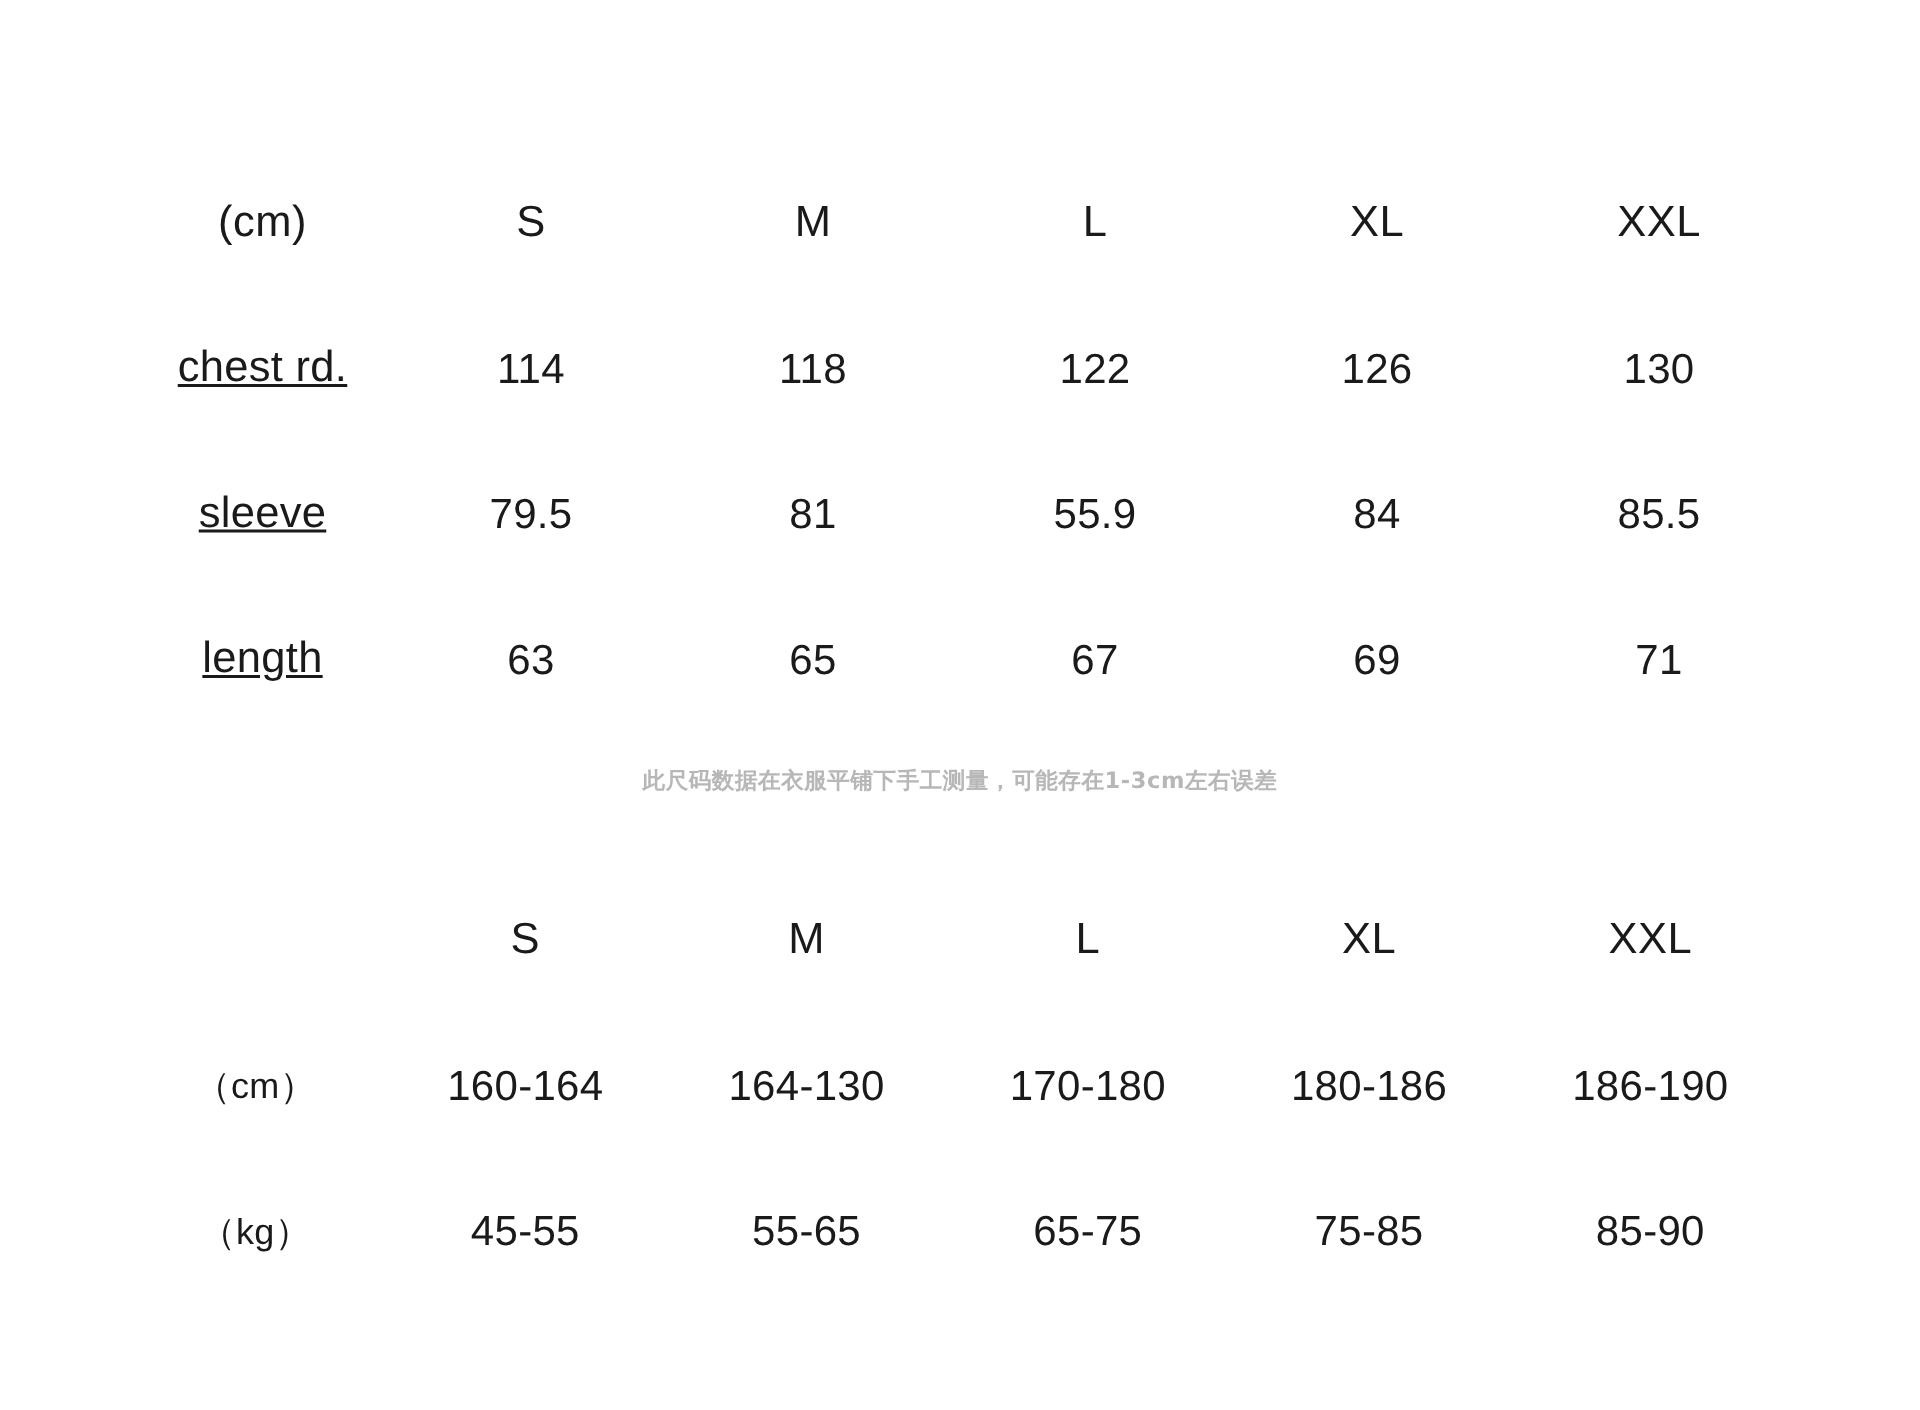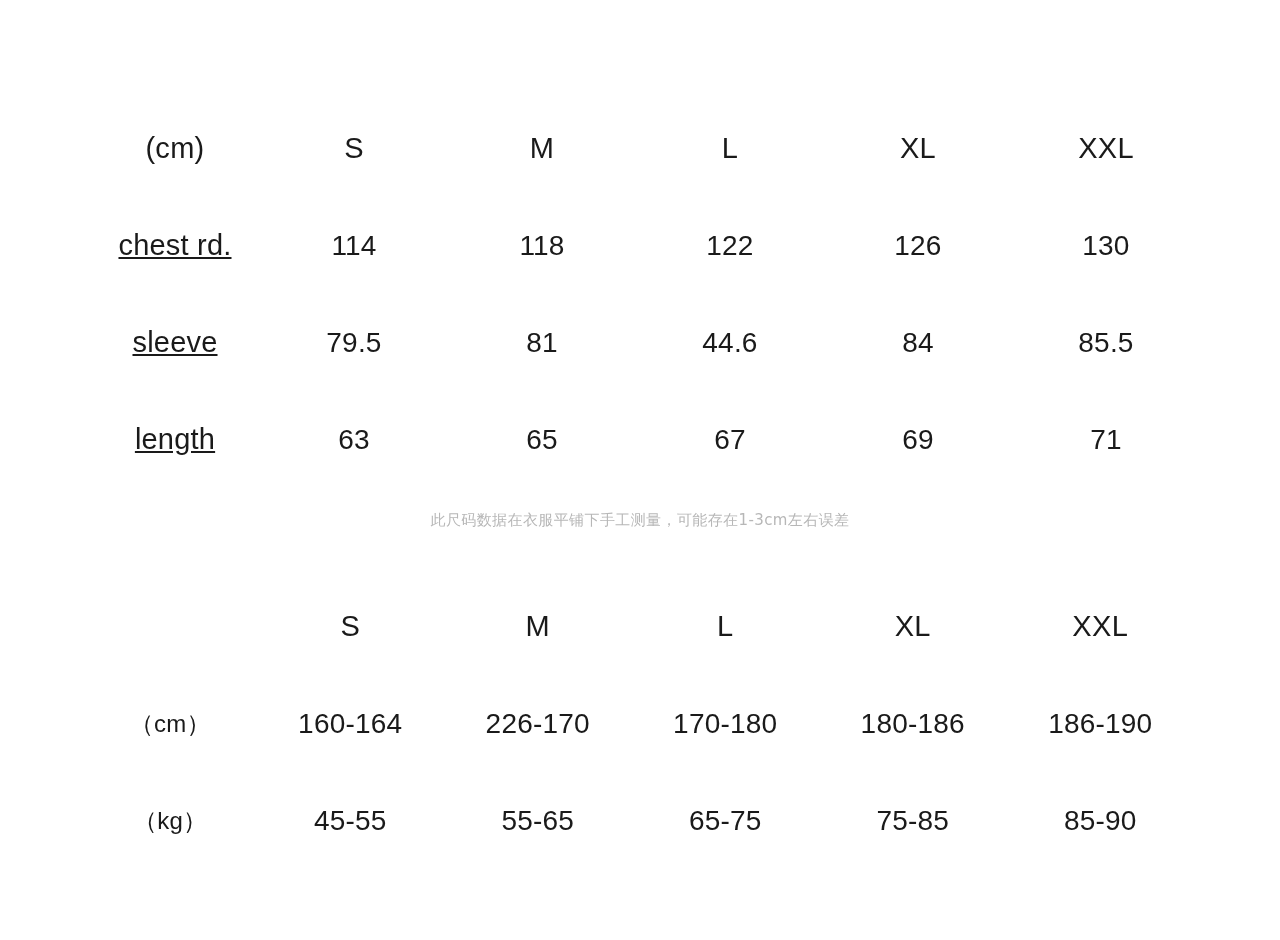--- a/index.html
+++ b/index.html
@@ -66,20 +66,21 @@
   .footnote {
     position: absolute;
     left: 0;
     top: 511px;
     width: 1280px;
     text-align: center;
     font-size: 15px;
     color: #b7b7b7;
     letter-spacing: 0.4px;
     font-family: "DejaVu Sans", "Liberation Sans", sans-serif;
+    font-weight: bold;
   }
 
   
   .body-table {
     position: absolute;
     left: 84px;
     top: 578px;
     width: 1110px;
     border-collapse: collapse;
     table-layout: fixed;
@@ -140,21 +141,21 @@
         <td class="cell-value">114</td>
         <td class="cell-value">118</td>
         <td class="cell-value">122</td>
         <td class="cell-value">126</td>
         <td class="cell-value">130</td>
       </tr>
       <tr>
         <td class="row-label">sleeve</td>
         <td class="cell-value">79.5</td>
         <td class="cell-value">81</td>
-        <td class="cell-value">44.6</td>
+        <td class="cell-value">55.9</td>
         <td class="cell-value">84</td>
         <td class="cell-value">85.5</td>
       </tr>
       <tr>
         <td class="row-label">length</td>
         <td class="cell-value">63</td>
         <td class="cell-value">65</td>
         <td class="cell-value">67</td>
         <td class="cell-value">69</td>
         <td class="cell-value">71</td>
@@ -180,21 +181,21 @@
         <th class="hdr-size">M</th>
         <th class="hdr-size">L</th>
         <th class="hdr-size">XL</th>
         <th class="hdr-size">XXL</th>
       </tr>
     </thead>
     <tbody>
       <tr>
         <td class="row-label">（cm）</td>
         <td class="cell-value">160-164</td>
-        <td class="cell-value">226-170</td>
+        <td class="cell-value">164-130</td>
         <td class="cell-value">170-180</td>
         <td class="cell-value">180-186</td>
         <td class="cell-value">186-190</td>
       </tr>
       <tr>
         <td class="row-label">（kg）</td>
         <td class="cell-value">45-55</td>
         <td class="cell-value">55-65</td>
         <td class="cell-value">65-75</td>
         <td class="cell-value">75-85</td>

